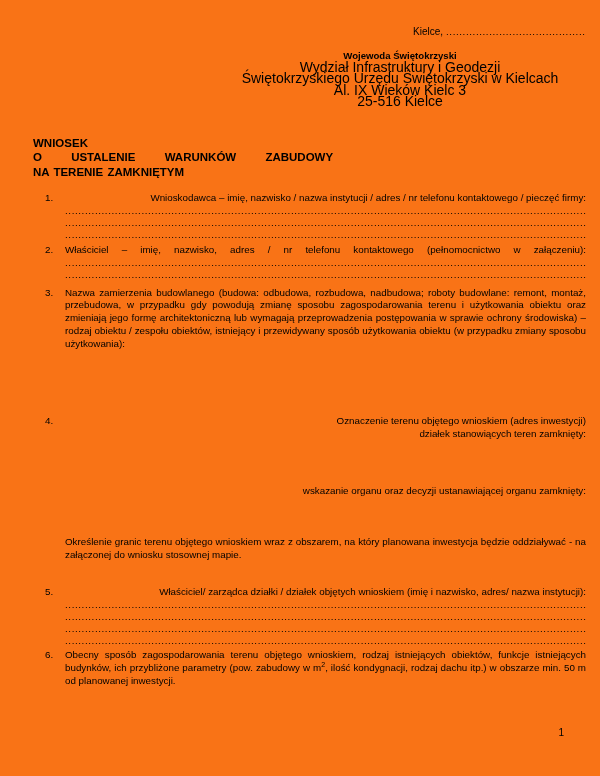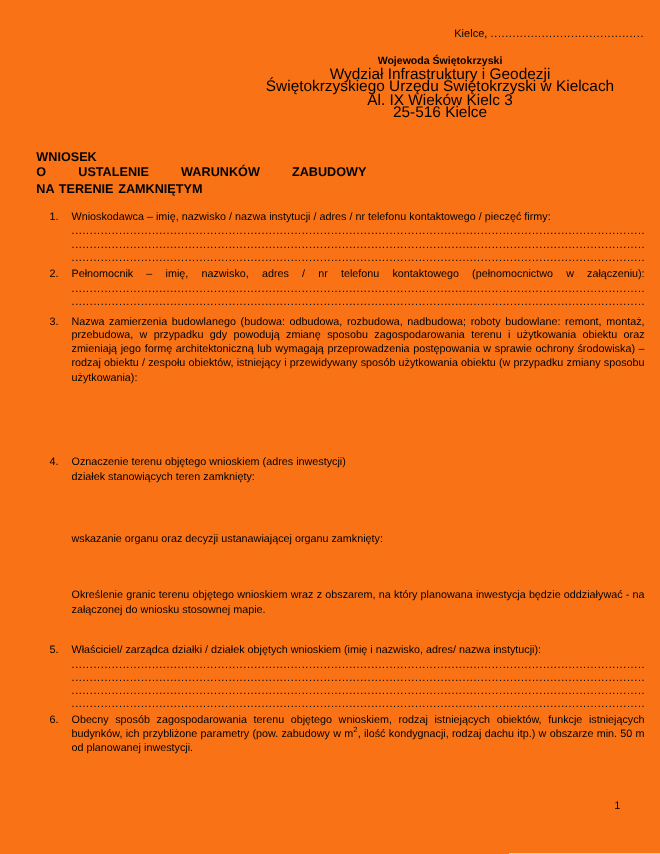--- a/index.html
+++ b/index.html
@@ -29,21 +29,21 @@
   
   .doc-title { margin-top:29px; margin-left:-12px; text-align:left; font-weight:bold; font-size:11.5px; line-height:14.2px; }
   .doc-title .t2 { word-spacing:26px; }
   .doc-title .t3 { word-spacing:1px; }
   
   .item { display:flex; }
   .num  { width:20px; flex:none; }
   .ibody { flex:1; min-width:0; }
   .just  { text-align:justify; }
   .just-all { text-align:justify; text-align-last:justify; }
-  .oneline { white-space:nowrap; }
+  .oneline { white-space:nowrap;text-align:right; }
   .dotline { height:12.2px; overflow:hidden; white-space:nowrap; letter-spacing:0.6px; }
   .sp70 { height:64px; }
   .sp44 { height:44px; }
   .sp38 { height:38px; }
   #item1 { margin-top:13px; }
   #item2 { margin-top:3px; }
   .legal { margin-top:2px; }
   #item3 { margin-top:5px; }
   #item5 { margin-top:24px; }
   #item6 { margin-top:2px; }
@@ -80,21 +80,21 @@
       <div class="oneline">Wnioskodawca – imię, nazwisko / nazwa instytucji / adres / nr telefonu kontaktowego / pieczęć firmy:</div>
       <div class="dotline">......................................................................................................................................................................................................................................</div>
       <div class="dotline">......................................................................................................................................................................................................................................</div>
       <div class="dotline">......................................................................................................................................................................................................................................</div>
     </div>
   </div>
 
   <div class="item" id="item2">
     <div class="num">2.</div>
     <div class="ibody">
-      <div class="just-all">Pełnomocnik – imię, nazwisko, adres / nr telefonu kontaktowego (pełnomocnictwo w załączeniu):</div>
+      <div class="just-all">Właściciel – imię, nazwisko, adres / nr telefonu kontaktowego (pełnomocnictwo w załączeniu):</div>
       <div class="dotline">......................................................................................................................................................................................................................................</div>
       <div class="dotline">......................................................................................................................................................................................................................................</div>
     </div>
   </div>
 
   <div class="item" id="item3">
     <div class="num">3.</div>
     <div class="ibody">
       <div class="just-all">Nazwa zamierzenia budowlanego (budowa: odbudowa, rozbudowa, nadbudowa; roboty budowlane: remont, montaż, przebudowa, w przypadku gdy powodują zmianę sposobu zagospodarowania terenu i użytkowania obiektu oraz zmieniają jego formę architektoniczną lub wymagają przeprowadzenia postępowania w sprawie ochrony środowiska) – rodzaj obiektu / zespołu obiektów, istniejący i przewidywany sposób użytkowania obiektu (w przypadku zmiany sposobu użytkowania):</div>
       <div class="sp70"></div>

